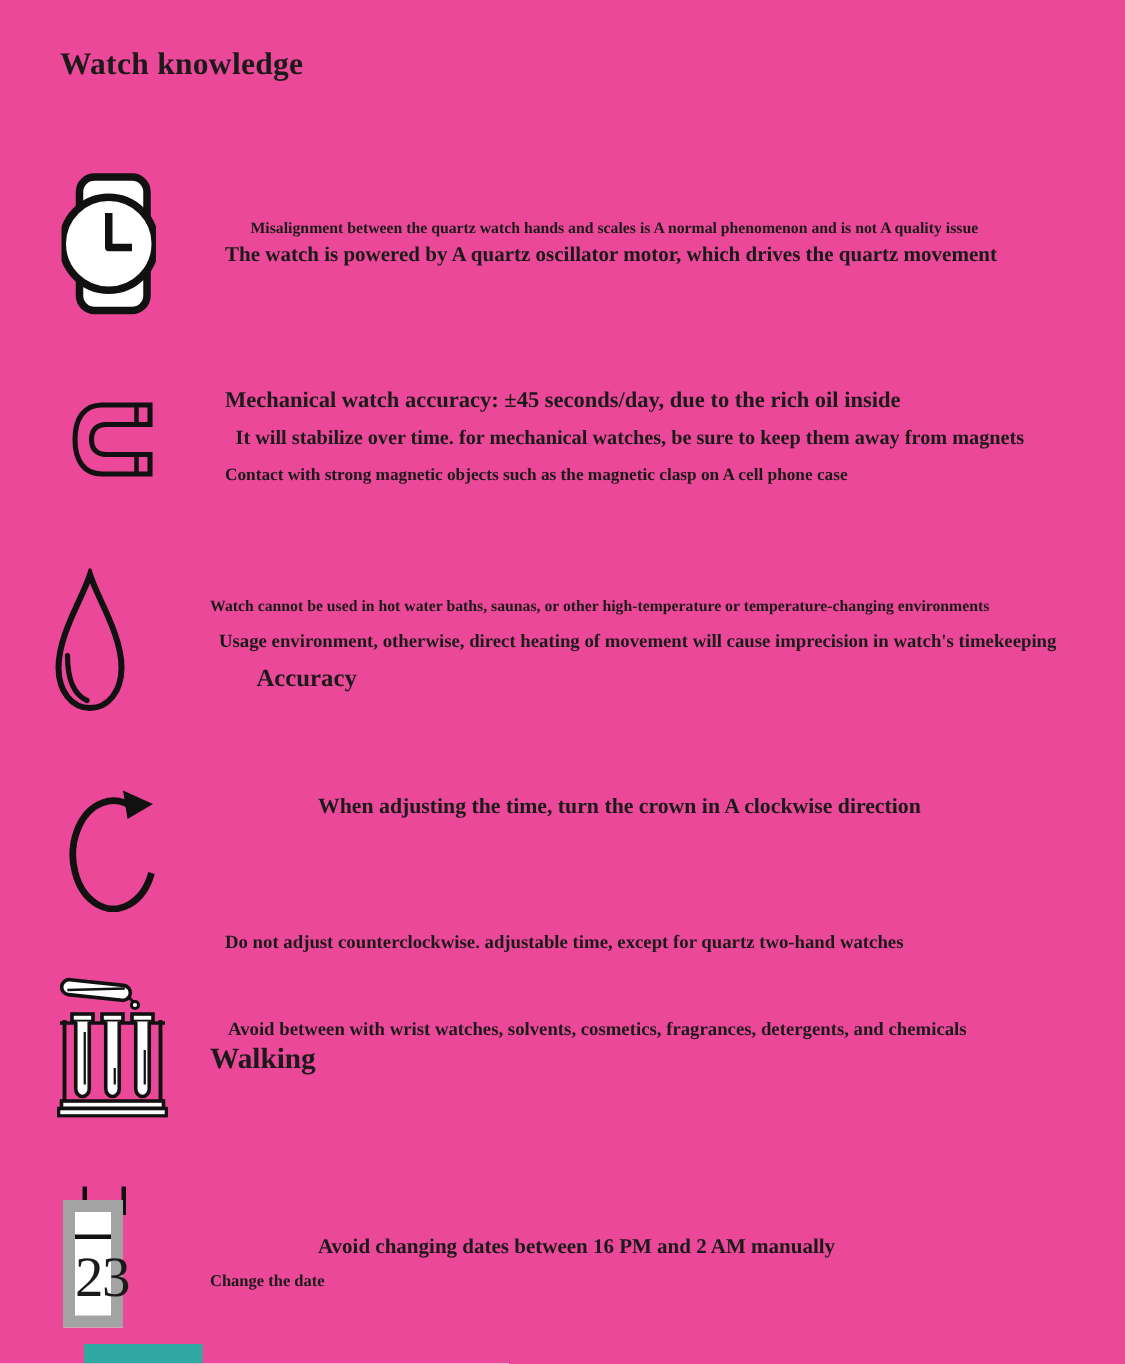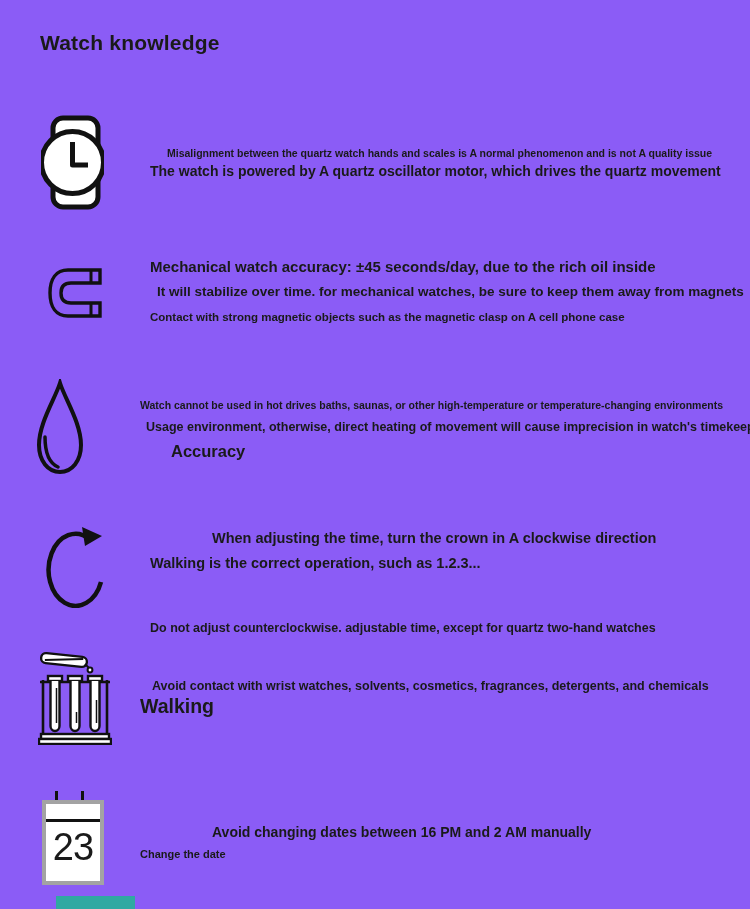--- a/index.html
+++ b/index.html
@@ -1,18 +1,18 @@
 <!DOCTYPE html>
 <html><head>
 <meta charset="utf-8">
 <style>
   html,body { margin:0; padding:0; background:#ffffff; }
   .page {
-    position:relative; width:750px; height:909px; background:#8b5cf6;
-    font-family:Liberation Sans, sans-serif; color:#1a1a1a; overflow:hidden;
+    position:relative; width:750px; height:909px; background:#ec4899;
+    font-family:Liberation Serif, serif; color:#1a1a1a; overflow:hidden;
   }
   .t { position:absolute; font-weight:700; white-space:nowrap; color:#1a1a1a; line-height:1.2; }
   .title   { left:40px;  top:30px;  font-size:21px; letter-spacing:0.2px; }
   .s1l1 { left:167px; top:147px; font-size:10.5px; }
   .s1l2 { left:150px; top:163px; font-size:14px; }
   .s2l1 { left:150px; top:258px; font-size:15px; }
   .s2l2 { left:157px; top:284px; font-size:13.5px; }
   .s2l3 { left:150px; top:311px; font-size:11.5px; }
   .s3l1 { left:140px; top:399px; font-size:10.5px; }
   .s3l2 { left:146px; top:420px; font-size:12.5px; }
@@ -28,22 +28,22 @@
   .icon { position:absolute; }
   .icon svg { display:block; }
   .icon-watch    { left:41px; top:114px; }
   .icon-magnet   { left:47px; top:266px; }
   .icon-drop     { left:36px; top:379px; }
   .icon-rotate   { left:44px; top:524px; }
   .icon-tubes    { left:38px; top:650px; }
   .icon-calendar { left:42px; top:791px; width:62px; height:95px; }
 
   .cal-box {
-    position:absolute; left:0; top:9px; width:62px; height:85px;
-    border:4px solid #a3a3a3; box-sizing:border-box; background:#fff;
+    position:absolute; left:0; top:9px; width:40px; height:85px;
+    border:8px solid #a3a3a3; box-sizing:border-box; background:#fff;
   }
   .cal-head { position:absolute; left:0; top:15px; width:100%; border-top:3px solid #111; }
   .cal-pin  { position:absolute; top:0; width:3px; height:19px; background:#111; }
   .cal-pin.p1 { left:13px; } .cal-pin.p2 { left:39px; }
   .cal-num  {
     position:absolute; left:0; top:22px; width:100%; text-align:center;
     font-size:38px; font-weight:400; color:#1a1a1a; letter-spacing:-1px;
   }
   .accent-bar { position:absolute; left:56px; top:896px; width:79px; height:13px; background:#2fa9a2; }
 </style>
@@ -73,32 +73,31 @@
   <div class="t s2l1">Mechanical watch accuracy: ±45 seconds/day, due to the rich oil inside</div>
   <div class="t s2l3">Contact with strong magnetic objects such as the magnetic clasp on A cell phone case</div>
   <div class="t s2l2">It will stabilize over time. for mechanical watches, be sure to keep them away from magnets</div>
 
   <div class="icon icon-drop">
     <svg width="48" height="97" viewBox="0 0 48 97" fill="none" stroke="#111">
       <path d="M24 4 C19 20 3 44 3 66 C3 82 12 93 24 93 C36 93 45 82 45 66 C45 44 29 20 24 4 Z" stroke-width="4"></path>
       <path d="M9 58 C9 74 13 84 22 88" stroke-width="3.5" stroke-linecap="round"></path>
     </svg>
   </div>
-  <div class="t s3l1">Watch cannot be used in hot drives baths, saunas, or other high-temperature or temperature-changing environments</div>
+  <div class="t s3l1">Watch cannot be used in hot water baths, saunas, or other high-temperature or temperature-changing environments</div>
   <div class="t s3l2">Usage environment, otherwise, direct heating of movement will cause imprecision in watch's timekeeping</div>
   <div class="t s3l3">Accuracy</div>
 
   <div class="icon icon-rotate">
     <svg width="66" height="84" viewBox="0 0 66 84" fill="none" stroke="#111">
       <path d="M45.5 15 A27 36 0 1 0 57 58" stroke-width="4.5"></path>
       <polygon points="38,3 58,12 41,22" fill="#111" stroke="none"></polygon>
     </svg>
   </div>
   <div class="t s4l1">When adjusting the time, turn the crown in A clockwise direction</div>
-  <div class="t s4l2">Walking is the correct operation, such as 1.2.3...</div>
   <div class="t s4l3">Do not adjust counterclockwise. adjustable time, except for quartz two-hand watches</div>
 
   <div class="icon icon-tubes">
     <svg width="74" height="95" viewBox="0 0 74 95" fill="none" stroke="#111">
       <g transform="rotate(6 26 10)">
         <rect x="3" y="5" width="46" height="10" rx="5" stroke-width="2.4" fill="#fff"></rect>
         <path d="M7 12 L45 7" stroke-width="1.8"></path>
       </g>
       <path d="M47 14 L51 18" stroke-width="2"></path>
       <circle cx="52" cy="20" r="2.4" stroke-width="2" fill="#fff"></circle>
@@ -110,21 +109,21 @@
         <rect x="30" y="26" width="14" height="5"></rect>
         <path d="M32.5 31 V76 A4.5 5 0 0 0 41.5 76 V31"></path>
         <rect x="50" y="26" width="14" height="5"></rect>
         <path d="M52.5 31 V76 A4.5 5 0 0 0 61.5 76 V31"></path>
       </g>
       <path d="M18.5 38 V73 M38.5 62 V73 M58.5 50 V73" stroke-width="1.5"></path>
       <rect x="3" y="84" width="68" height="5" stroke-width="2.4" fill="#fff"></rect>
       <rect x="1" y="89" width="72" height="5" stroke-width="2.4" fill="#fff"></rect>
     </svg>
   </div>
-  <div class="t s5l1">Avoid contact with wrist watches, solvents, cosmetics, fragrances, detergents, and chemicals</div>
+  <div class="t s5l1">Avoid between with wrist watches, solvents, cosmetics, fragrances, detergents, and chemicals</div>
   <div class="t s5l2">Walking</div>
 
   <div class="icon icon-calendar">
     <div class="cal-pin p1"></div>
     <div class="cal-pin p2"></div>
     <div class="cal-box">
       <div class="cal-head"></div>
       <div class="cal-num">23</div>
     </div>
   </div>

